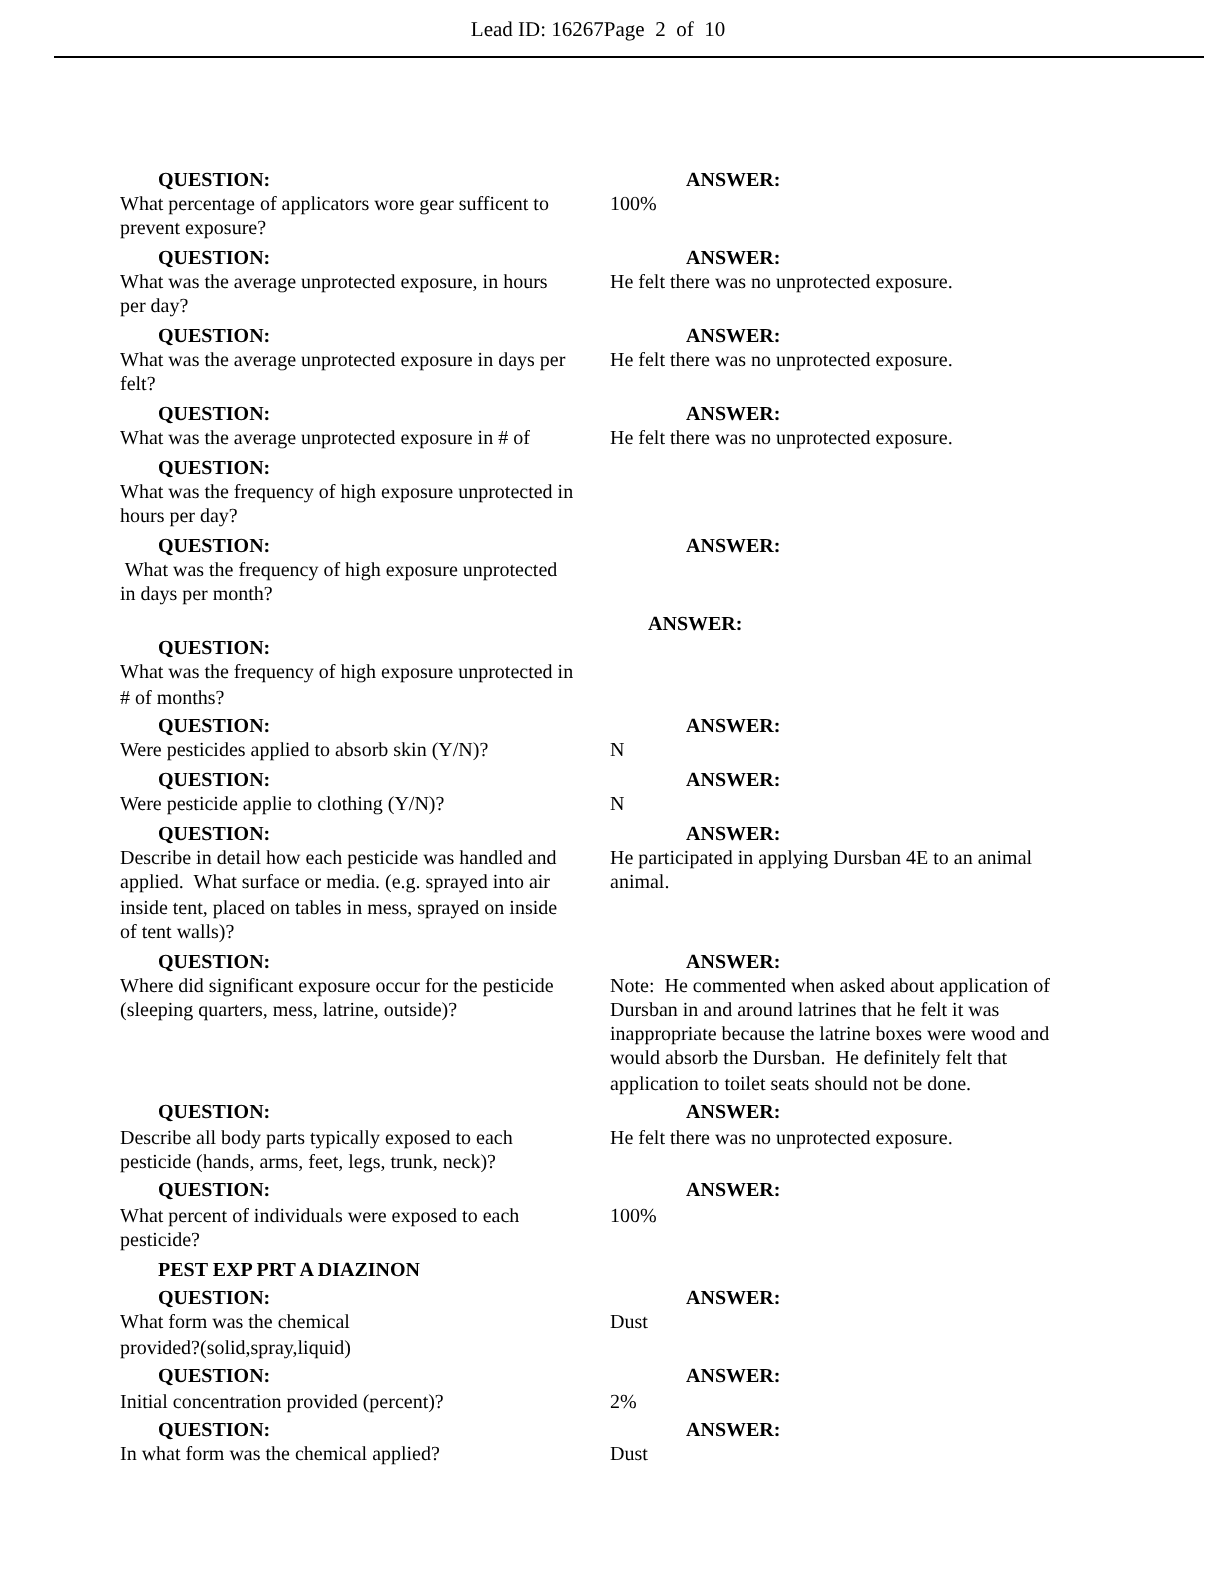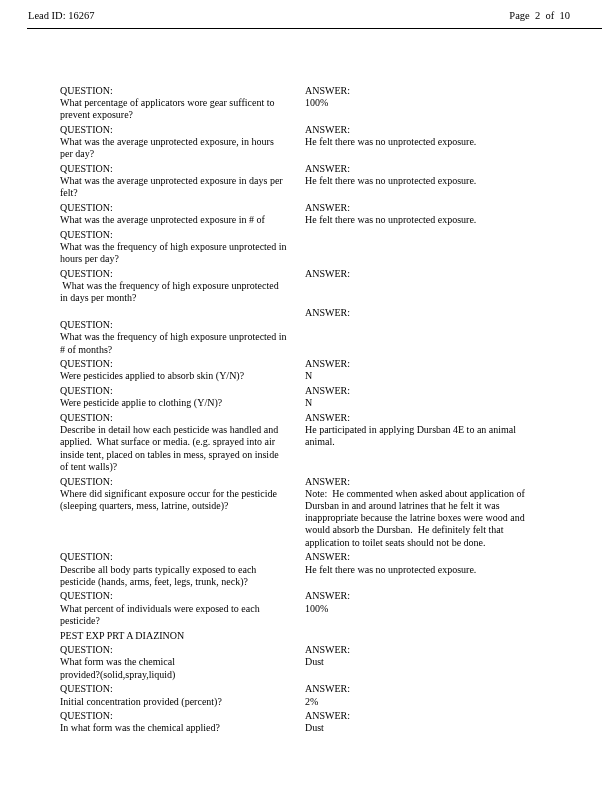--- a/index.html
+++ b/index.html
@@ -12,21 +12,21 @@
   }
   .page {
     position: relative;
     width: 612px;
     height: 792px;
     background: #ffffff;
     overflow: hidden;
   }
   .page-header {
     display: flex;
-    justify-content: space-between;
+    justify-content: center;
     align-items: flex-start;
     padding: 9px 42px 0 28px;
     font-size: 10.5px;
     line-height: 13px;
   }
   .page-header span { white-space: pre; }
   .header-rule {
     border: none;
     border-top: 1px solid #000000;
     margin: 6px 10px 0 27px;
@@ -37,21 +37,21 @@
   .line {
     display: flex;
     font-size: 10px;
     line-height: 12.2px;
     white-space: pre;
   }
   .line .cell { display: block; }
   .line .left  { width: 245px; flex: none; }
   .line .right { flex: 1; }
   .gap { margin-top: 2.5px; }
-  .bold { font-weight: normal; }
+  .bold { font-weight: bold; margin-left: 19px; }
 </style>
 </head>
 <body>
 
 <div class="page">
   <header class="page-header">
     <span>Lead ID: 16267</span>
     <span>Page  2  of  10</span>
   </header>
   <hr class="header-rule">

